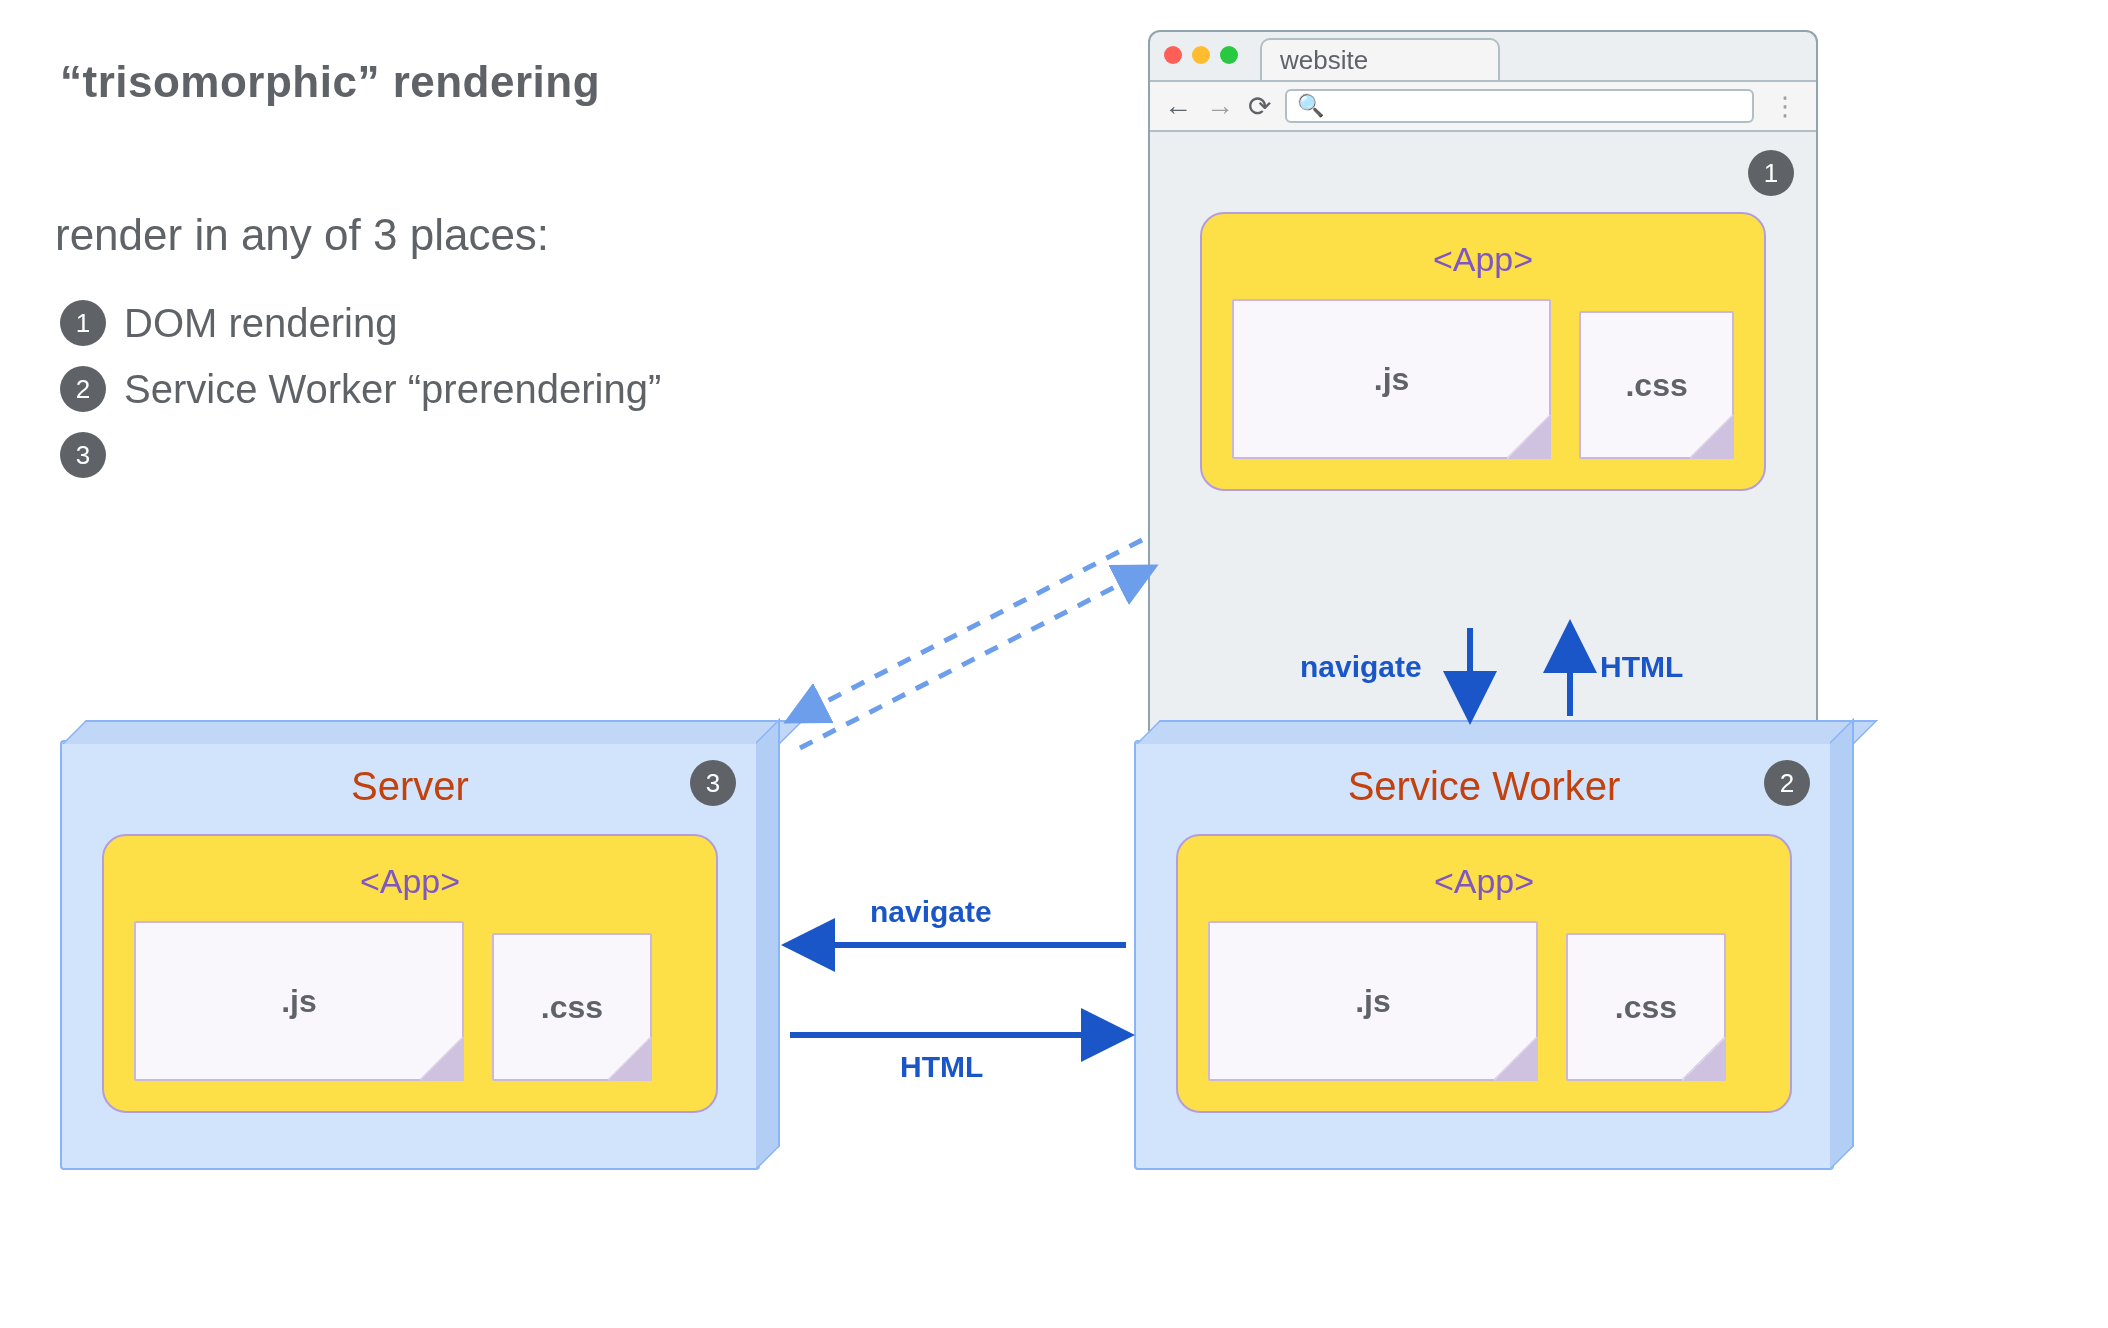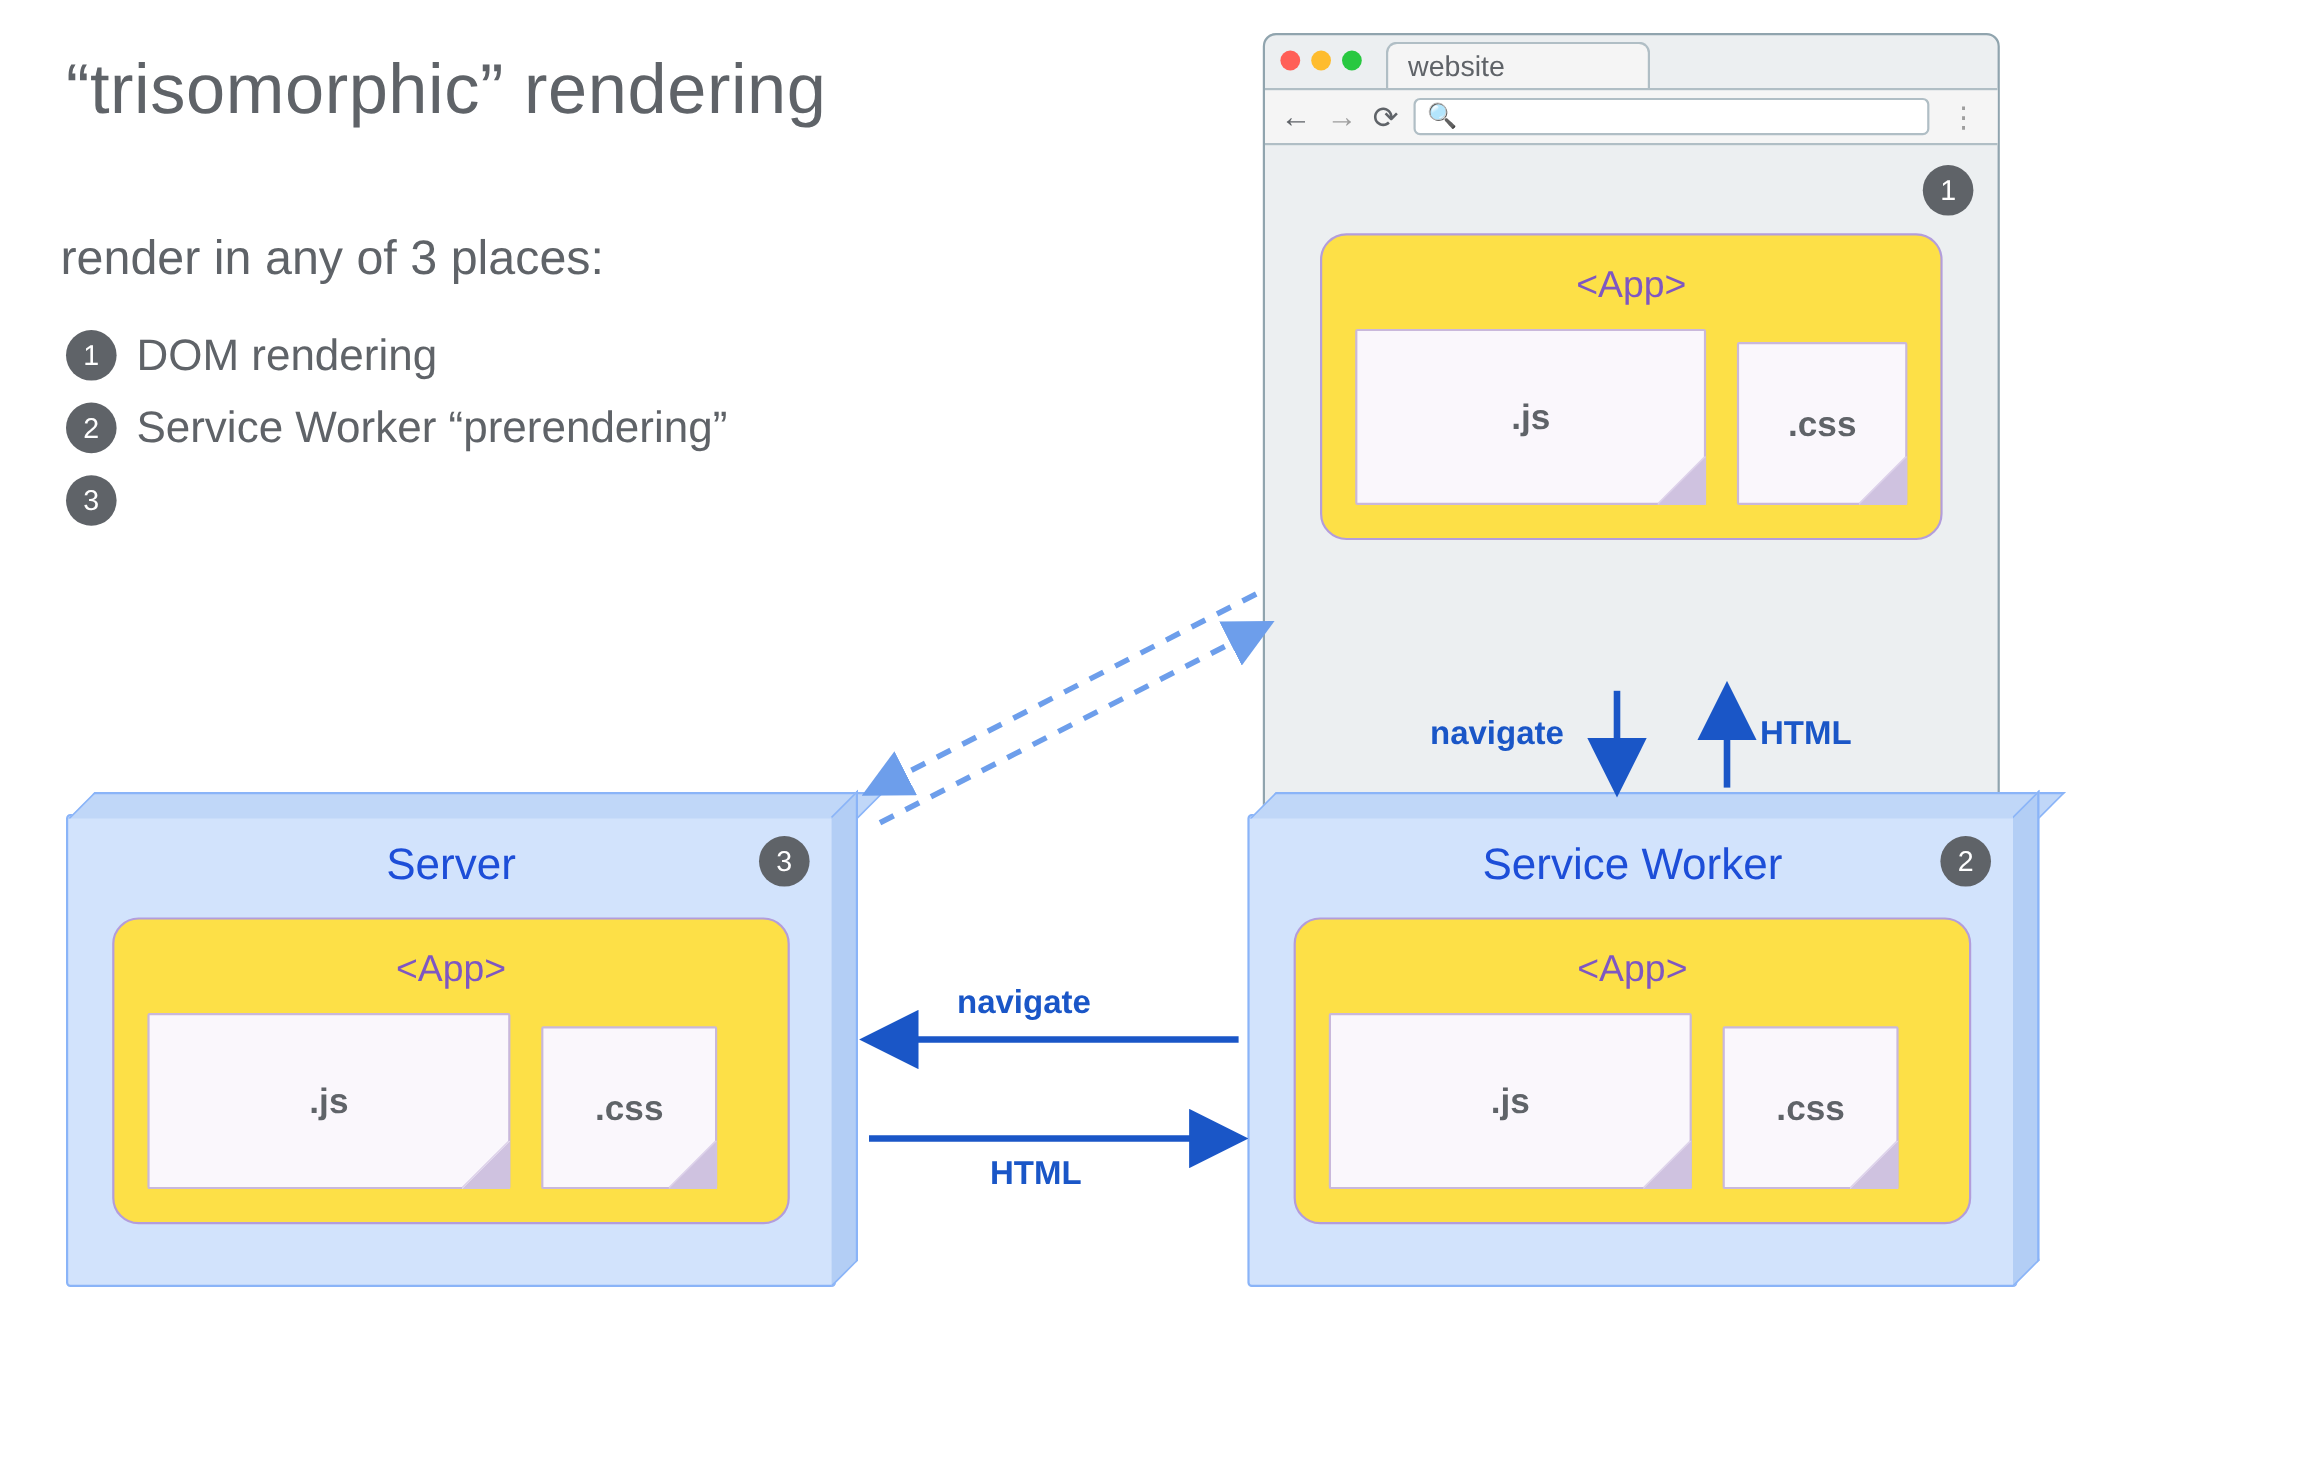--- a/index.html
+++ b/index.html
@@ -7,22 +7,22 @@
   body {
     font-family: "Google Sans", "Product Sans", "Helvetica Neue", Arial, sans-serif;
     background: #fff;
     color: #5f6368;
     position: relative;
   }
   .canvas { position: relative; width: 2108px; height: 1328px; }
 
   
   .title {
-    position: absolute; left: 60px; top: 44px;
-    font-size: 64px; font-weight: 400; color: #5f6368; letter-spacing: .5px;
+    position: absolute; left: 60px; top: 57px;
+    font-size: 44px; font-weight: 700; color: #5f6368; letter-spacing: .5px;
   }
   .subtitle {
     position: absolute; left: 55px; top: 210px;
     font-size: 44px; color: #5f6368;
   }
   .bullets { position: absolute; left: 60px; top: 300px; }
   .bullet {
     display: flex; align-items: center; gap: 18px;
     margin-bottom: 20px; font-size: 40px; color: #5f6368;
   }
@@ -49,21 +49,21 @@
   }
   .box3d::after { 
     content: "";
     position: absolute; top: 0; bottom: -2px; right: -22px; width: 22px;
     background: #b3cef5;
     transform: skewY(-45deg); transform-origin: top left;
     border: 2px solid #8ab4f8; border-left: none;
   }
   .box-title {
     position: absolute; top: 22px; left: 0; right: 0; text-align: center;
-    font-size: 40px; color: #1d4ed8;
+    font-size: 40px; color: #c2410c;
   }
   .box-badge { position: absolute; top: 18px; right: 22px; }
 
   
   .app-panel {
     position: absolute;
     background: #fde047;
     border: 2px solid #b39ddb;
     border-radius: 24px;
     padding: 26px 30px 30px;

